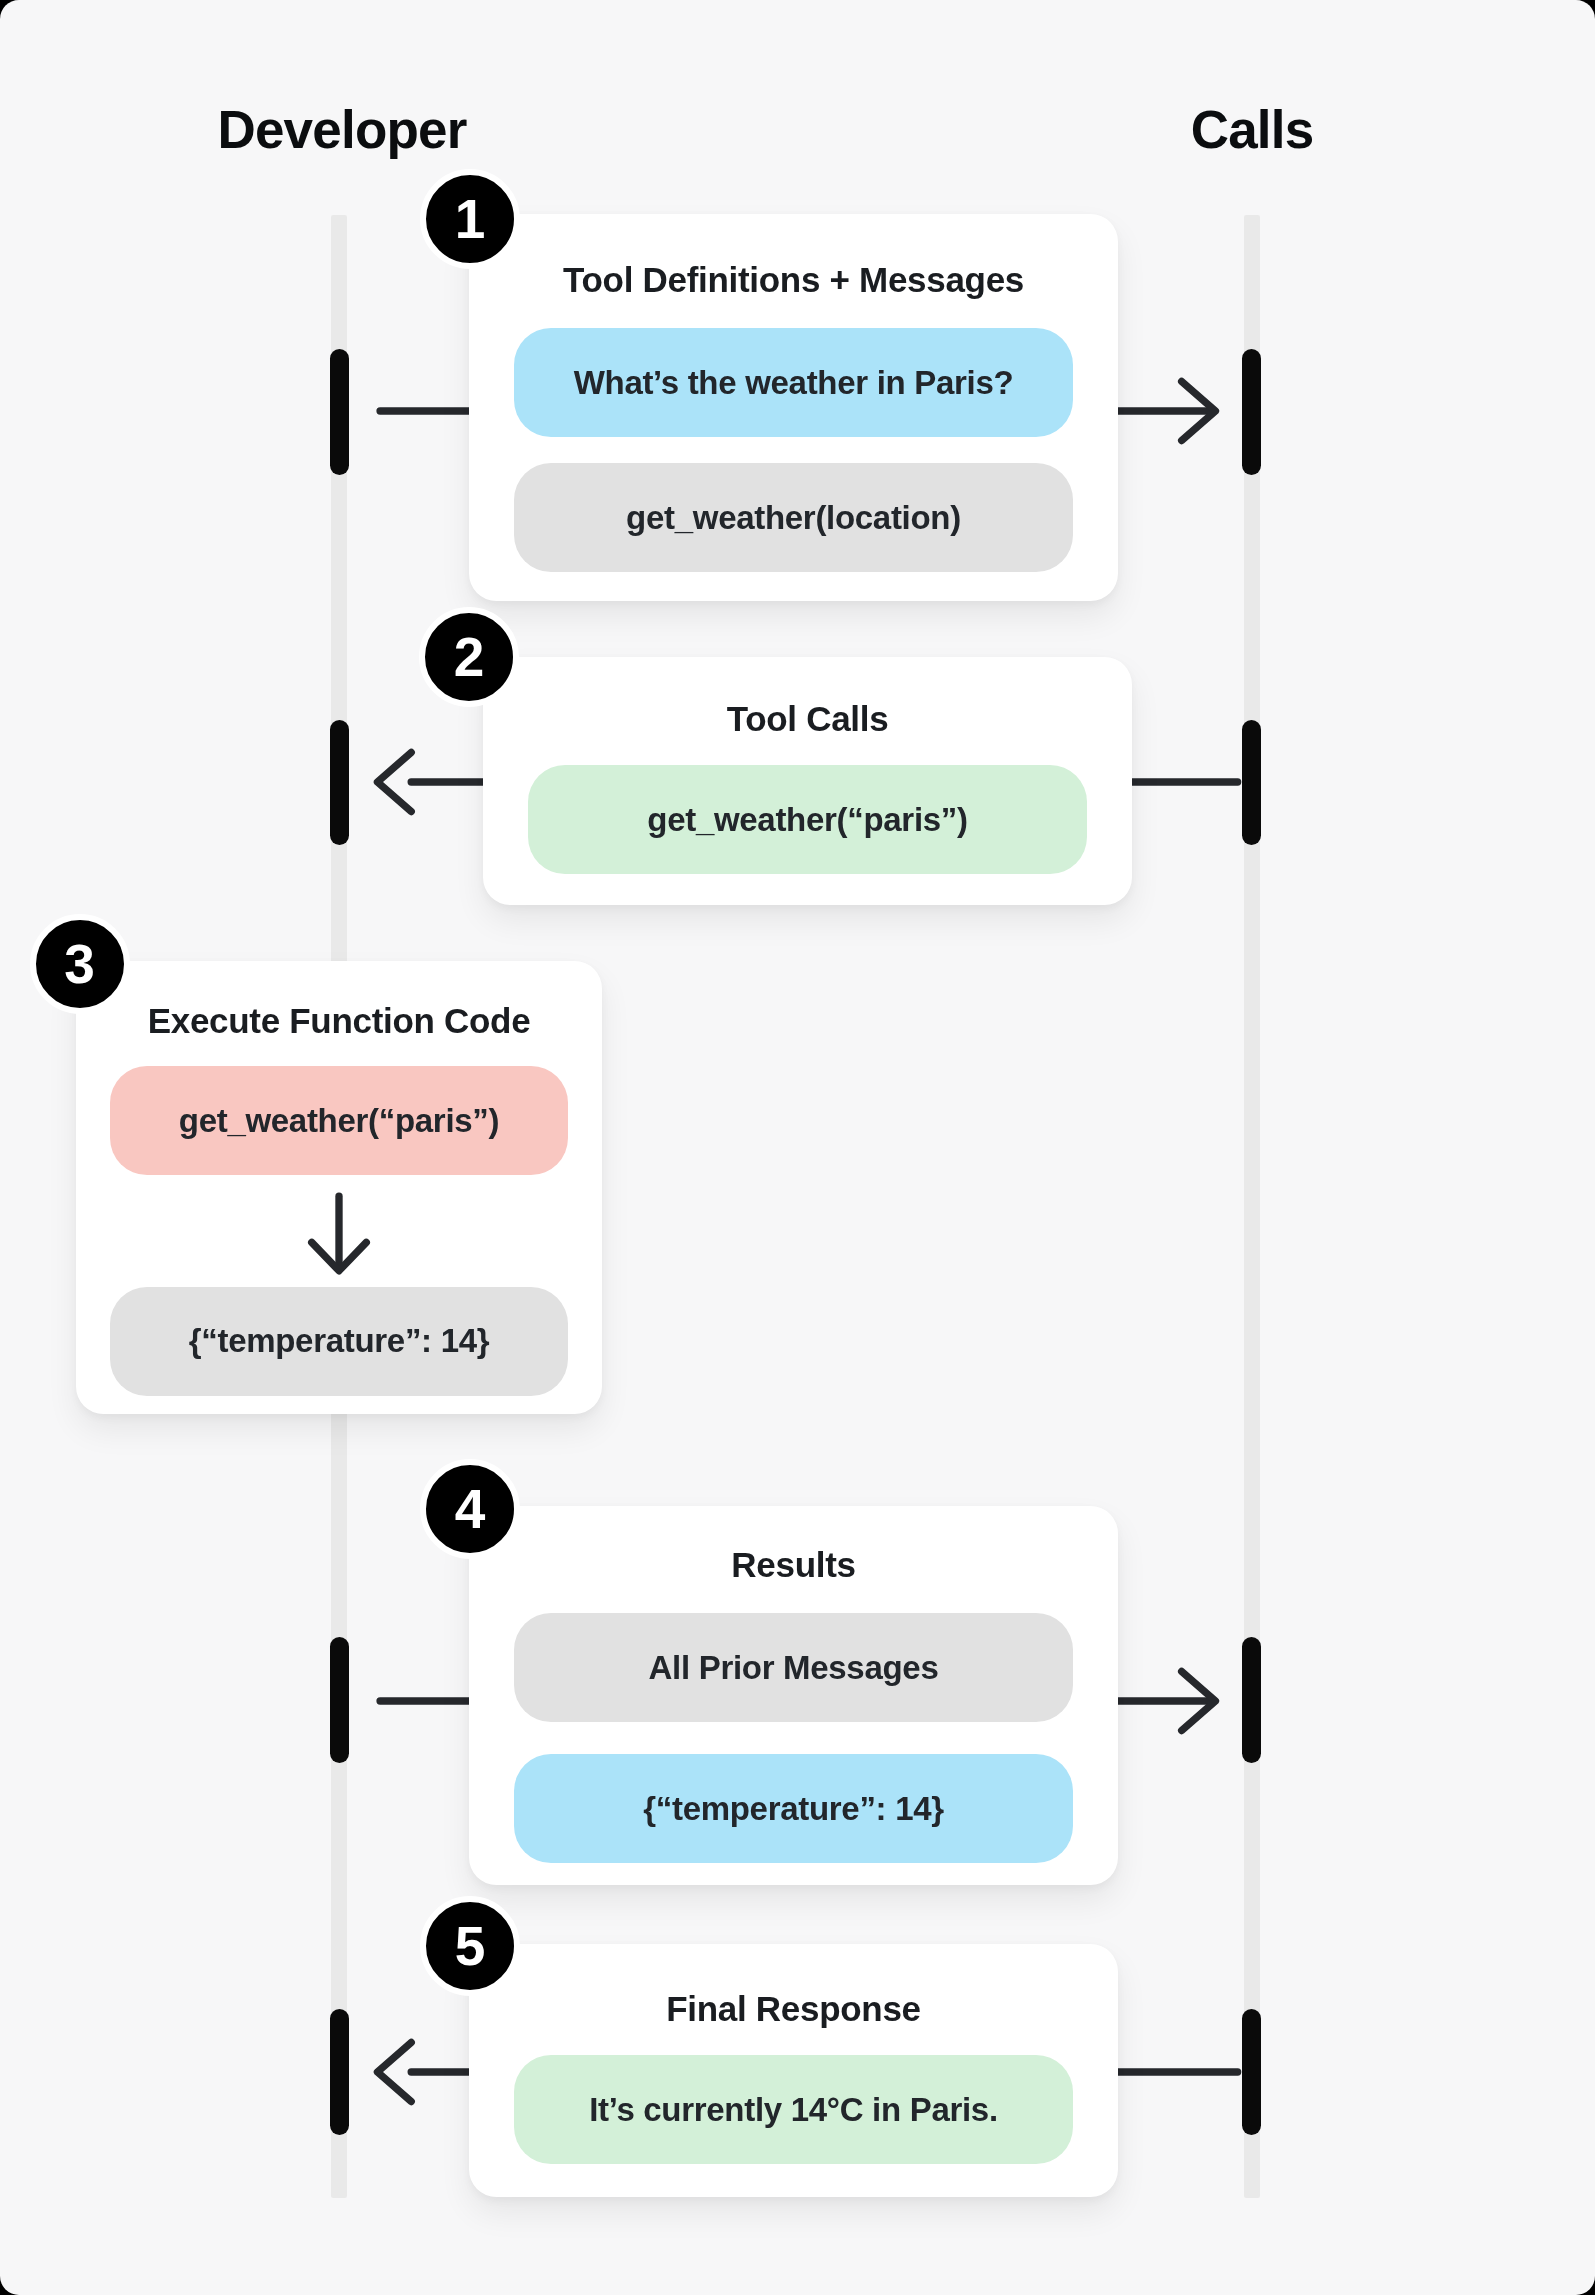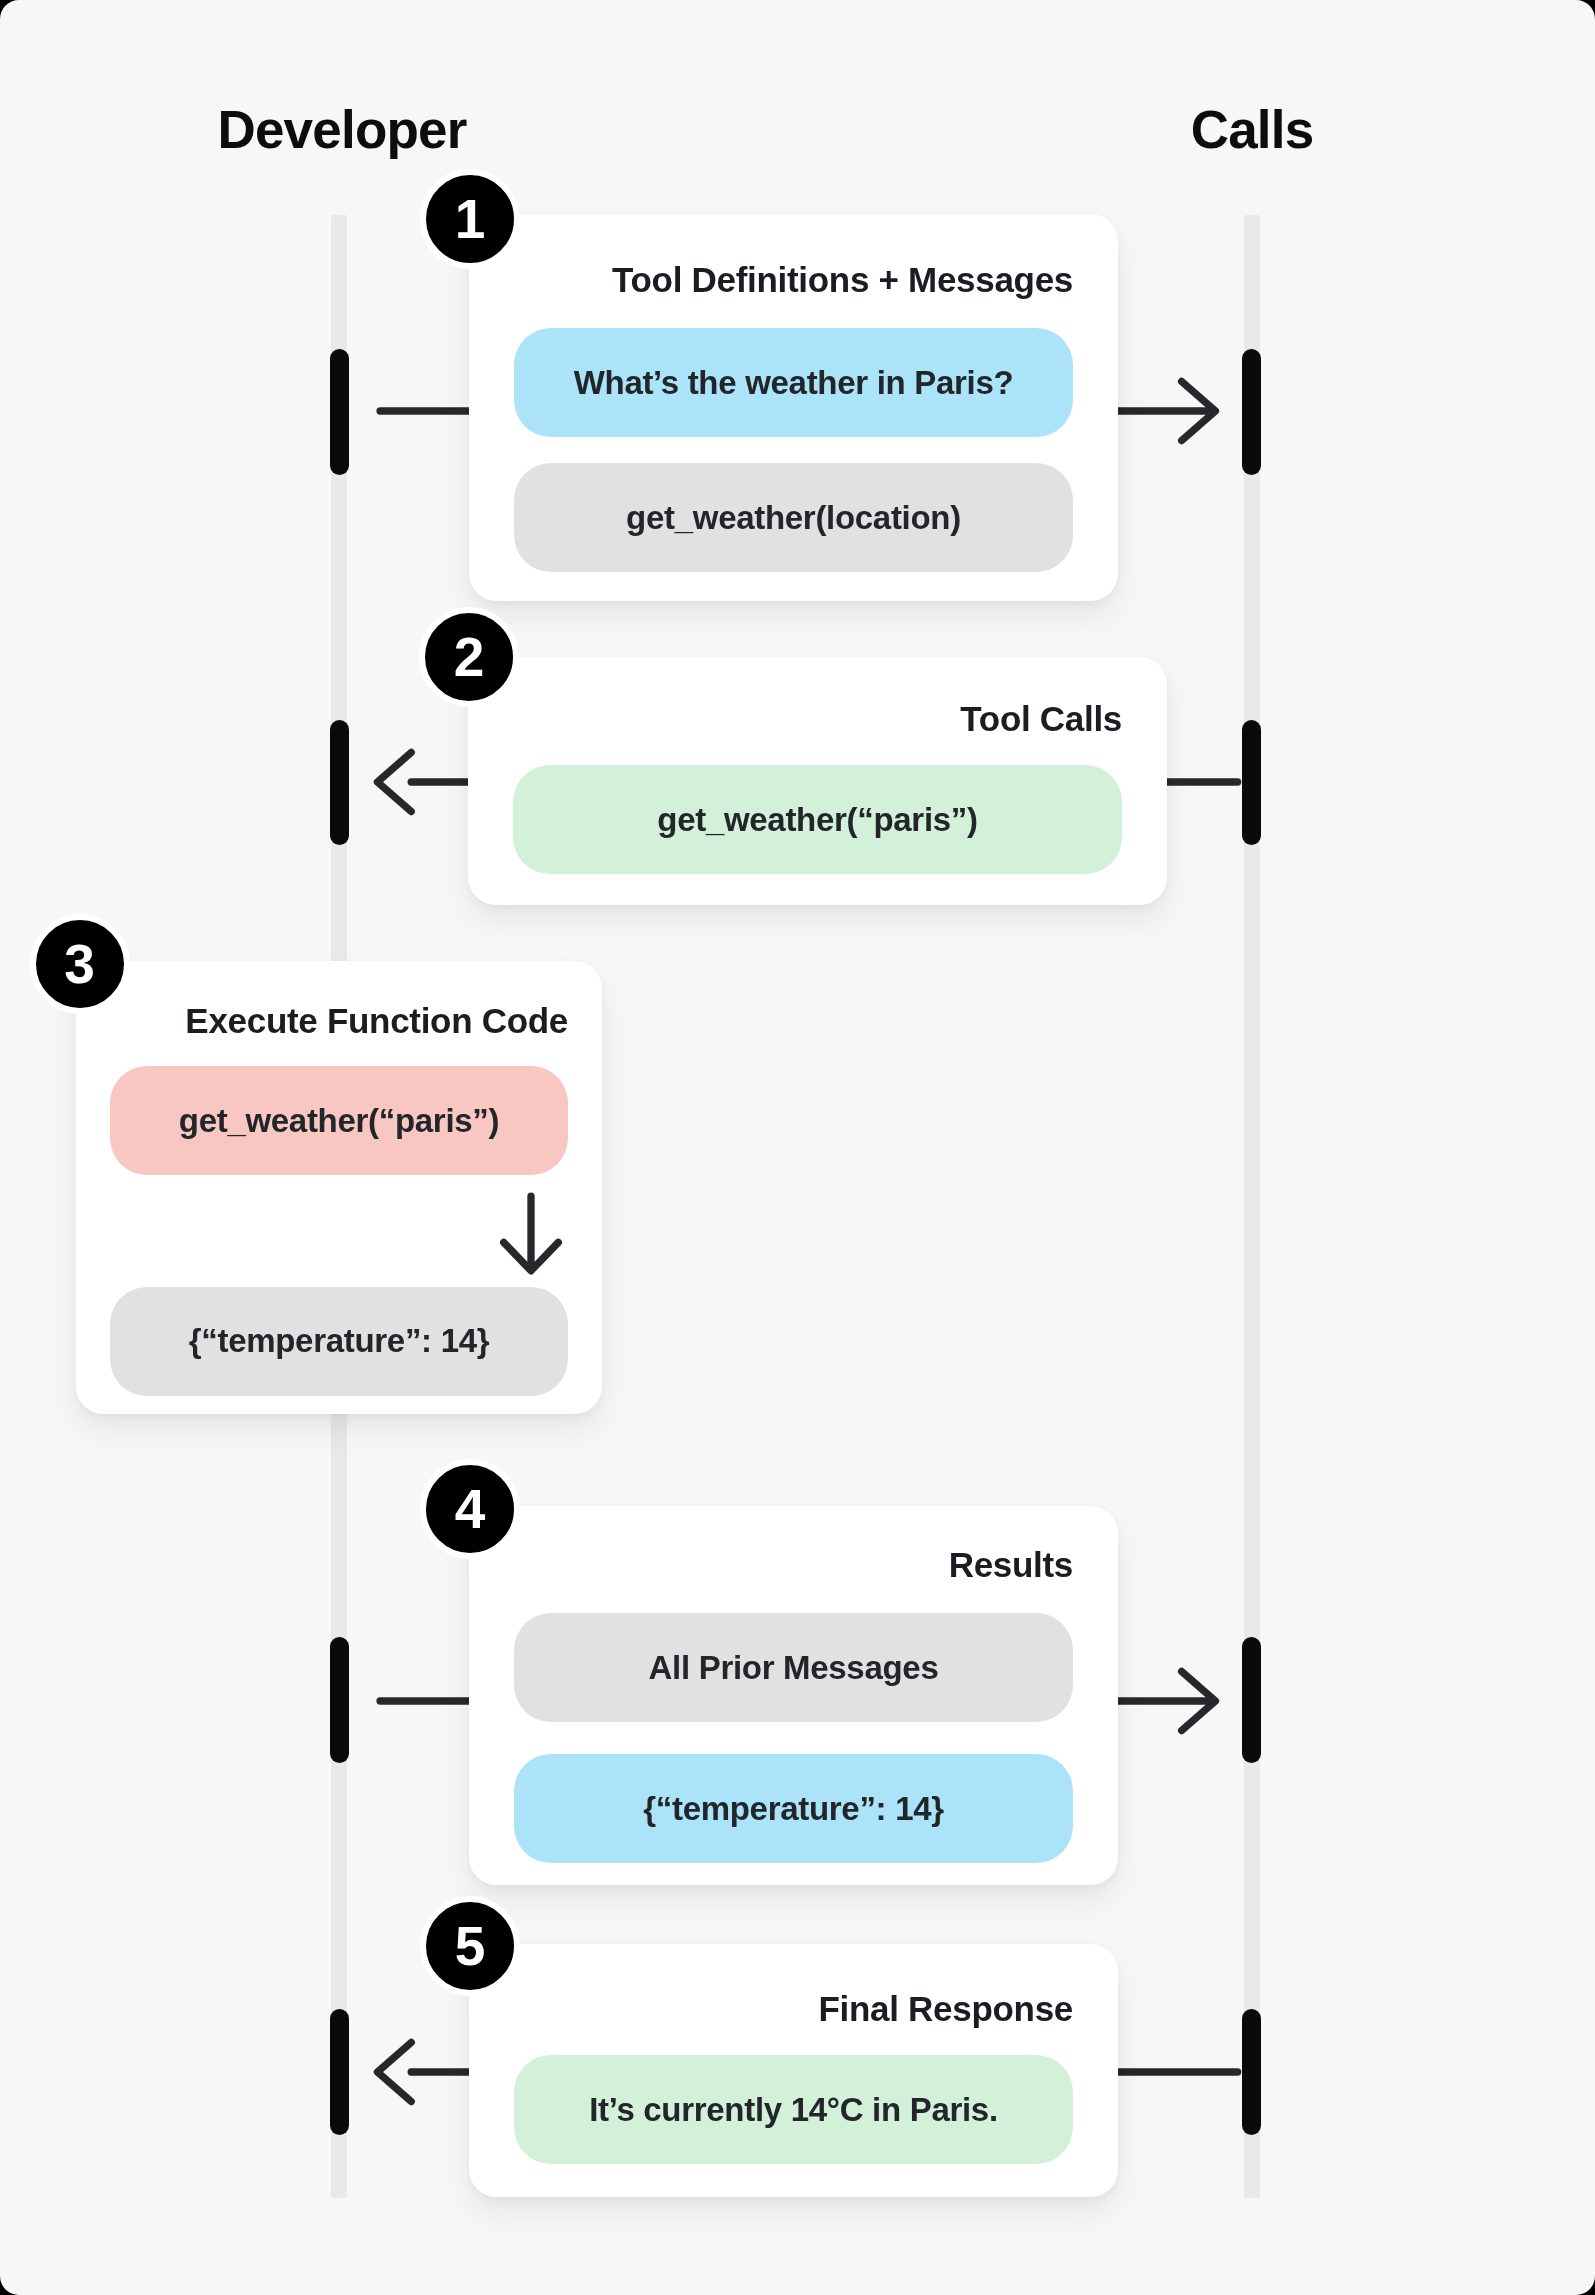--- a/index.html
+++ b/index.html
@@ -33,42 +33,42 @@
 
   .activation{
     position:absolute;width:19px;background:#0a0a0a;border-radius:9.5px;z-index:3;
   }
   .activation.left{left:330px;}
   .activation.right{left:1242px;}
 
   .card{
     position:absolute;background:#ffffff;border-radius:27.4px;z-index:4;
     box-shadow:0 16px 32px rgba(0,0,0,0.07), 0 3.2px 8.4px rgba(0,0,0,0.04);
-    display:flex;flex-direction:column;align-items:flex-end;box-sizing:border-box;
+    display:flex;flex-direction:column;align-items:center;box-sizing:border-box;
   }
   .card-title{
     font-size:35px;font-weight:600;letter-spacing:-0.3px;color:#1a1d21;
     height:42px;line-height:42px;text-align:center;flex:none;
   }
   .pill{
     height:109px;border-radius:37px;flex:none;align-self:stretch;
     display:flex;align-items:center;justify-content:center;
     font-size:33px;font-weight:600;letter-spacing:-0.3px;color:#22262b;
     margin-left:0;margin-right:0;
   }
   .pill.gray{background:#e1e1e1;}
   .pill.blue{background:#abe3f9;}
   .pill.green{background:#d3f0d8;}
   .pill.pink{background:#f9c7c1;}
 
   .card1{left:469px;top:214px;width:649px;height:387px;padding:45px 45px 0 45px;}
   .card1 .pill-a{margin-top:26px;}
   .card1 .pill-b{margin-top:27.4px;}
 
-  .card2{left:468px;top:657px;width:699px;height:248px;padding:41px 45px 0 45px;}
+  .card2{left:483px;top:657px;width:649px;height:248px;padding:41px 45px 0 45px;}
   .card2 .pill-a{margin-top:25px;}
 
   .card3{left:76px;top:961px;width:526px;height:453px;padding:39px 34px 0 34px;}
   .card3 .pill-a{margin-top:24px;}
   .card3 .down-arrow{margin-top:17.4px;flex:none;}
   .card3 .down-arrow svg{display:block;width:74px;height:84px;}
   .card3 .pill-b{margin-top:10.5px;}
 
   .card4{left:469px;top:1506px;width:649px;height:379px;padding:38px 45px 0 45px;}
   .card4 .pill-a{margin-top:27.4px;}

